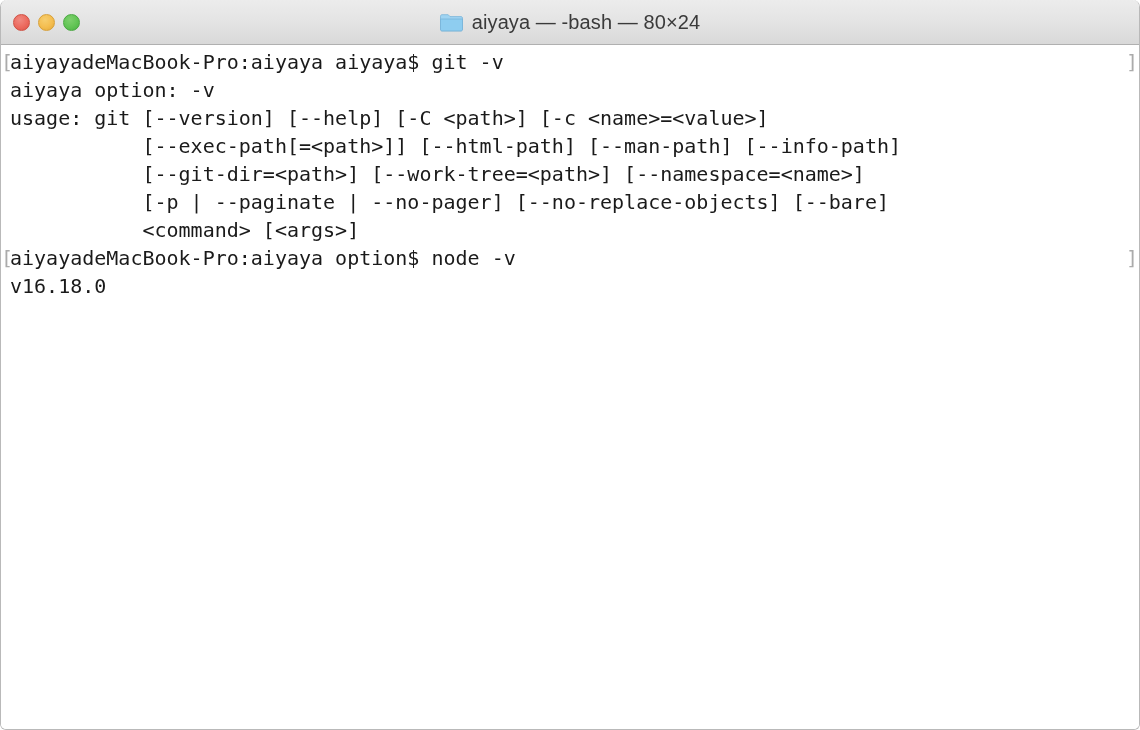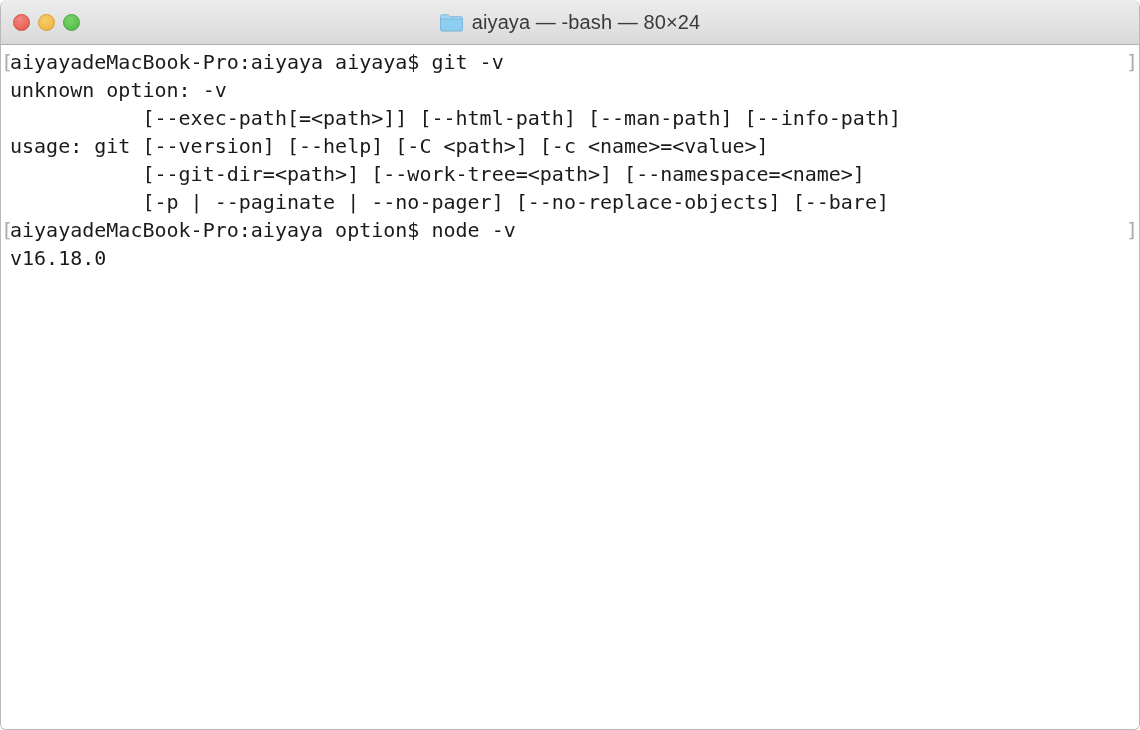--- a/index.html
+++ b/index.html
@@ -161,23 +161,24 @@
         <path d="M0.5 6.0 L22.5 6.0 L22.5 16.4 C22.5 17.2 21.8 17.9 21.0 17.9 L2.0 17.9 C1.2 17.9 0.5 17.2 0.5 16.4 Z" fill="#8ecdf0" stroke="#78b4d8" stroke-width="0.8"></path>
       </svg>
       <span class="title-text">aiyaya — -bash — 80×24</span>
     </div>
 
   </div>
 
   <div class="terminal">
     <div class="screen">
         <div class="line"><span>aiyayadeMacBook-Pro:aiyaya aiyaya$ git -v</span><span class="wrap-mark left">[</span><span class="wrap-mark right">]</span></div>
-        <div class="line"><span>unknown option: -v</span></div>
+        <div class="line"><span>aiyaya option: -v</span></div>
+        <div class="line"><span>usage: git [--version] [--help] [-C &lt;path&gt;] [-c &lt;name&gt;=&lt;value&gt;]</span></div>
         <div class="line"><span>           [--exec-path[=&lt;path&gt;]] [--html-path] [--man-path] [--info-path]</span></div>
-        <div class="line"><span>usage: git [--version] [--help] [-C &lt;path&gt;] [-c &lt;name&gt;=&lt;value&gt;]</span></div>
         <div class="line"><span>           [--git-dir=&lt;path&gt;] [--work-tree=&lt;path&gt;] [--namespace=&lt;name&gt;]</span></div>
         <div class="line"><span>           [-p | --paginate | --no-pager] [--no-replace-objects] [--bare]</span></div>
+        <div class="line"><span>           &lt;command&gt; [&lt;args&gt;]</span></div>
         <div class="line"><span>aiyayadeMacBook-Pro:aiyaya option$ node -v</span><span class="wrap-mark left">[</span><span class="wrap-mark right">]</span></div>
         <div class="line"><span>v16.18.0</span></div>
       </div>
   </div>
 
 </div>
 
 </body></html>

